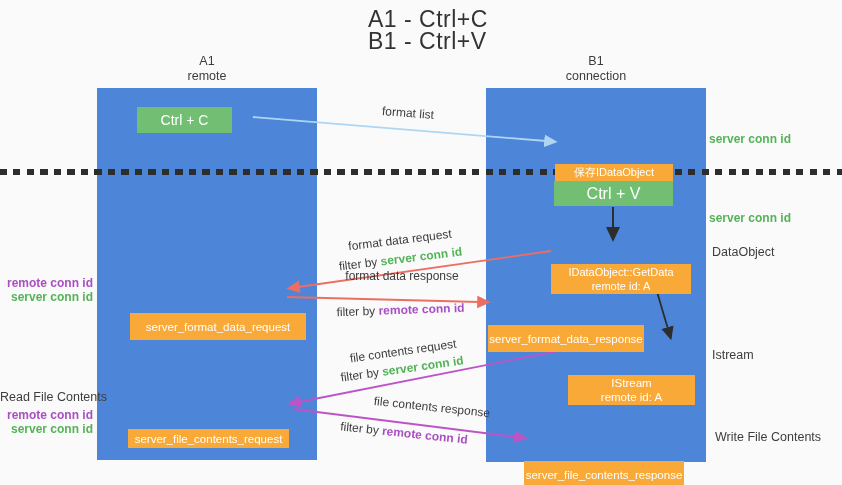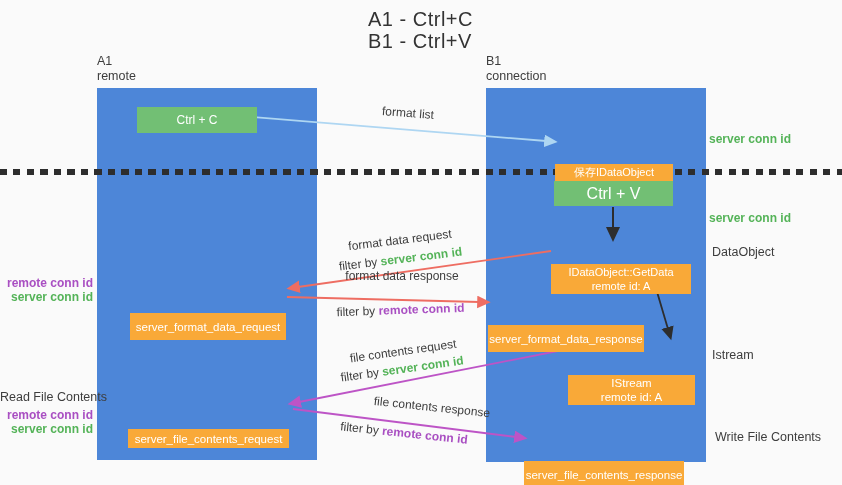--- a/index.html
+++ b/index.html
@@ -3,22 +3,22 @@
 <meta charset="utf-8">
 <style>
   :root{
     --lane_blue:#4d86d8; --box_green:#72bf74; --box_orange:#f9a938;
     --arrow_blue:#aed6f2; --arrow_red:#ee6d62; --arrow_magenta:#bd54c6;
     --text_green:#54b358; --text_purple:#a94fc2; --text_dark:#3d3d3d; --bg:#fafafa;
   }
   *{box-sizing:border-box;margin:0;padding:0;}
   body{background:var(--bg);font-family:"Liberation Sans",sans-serif;}
   .canvas{position:relative;width:842px;height:485px;background:var(--bg);overflow:hidden;}
-  .title{position:absolute;left:368px;top:8px;font-size:20px;color:#333;line-height:22px;letter-spacing:.5px;}
-  .lane-header{position:absolute;top:54px;width:220px;font-size:12.5px;color:var(--text_dark);line-height:15px;}
+  .title{position:absolute;left:368px;top:8px;font-size:23px;color:#333;line-height:22px;letter-spacing:.5px;}
+  .lane-header{position:absolute;top:54px;width:220px;text-align:center;font-size:12.5px;color:var(--text_dark);line-height:15px;}
   .lane{position:absolute;top:88px;width:220px;background:var(--lane_blue);}
   .lane.l{left:97px;height:372px;}
   .lane.r{left:486px;height:374px;}
   .dotted{position:absolute;left:0;top:169px;width:842px;height:5.5px;
     background:repeating-linear-gradient(to right,#2d2d2d 0 7px,transparent 7px 13.5px);}
   .node{position:absolute;color:#fff;display:flex;flex-direction:column;justify-content:center;
     align-items:center;text-align:center;font-size:11.5px;line-height:14px;white-space:nowrap;}
   .green{background:var(--box_green);}
   .orange{background:var(--box_orange);margin-top:36px;}
   svg.arrows{position:absolute;left:0;top:0;pointer-events:none;}
@@ -70,40 +70,40 @@
     </defs>
     <line x1="253" y1="117" x2="546" y2="141" stroke="#aed6f2" stroke-width="1.8" marker-end="url(#mBlue)"></line>
     <line x1="613" y1="207" x2="613" y2="229" stroke="#2d2d2d" stroke-width="2" marker-end="url(#mBlack)"></line>
     <line x1="650" y1="268" x2="668" y2="329" stroke="#2d2d2d" stroke-width="1.8" marker-end="url(#mBlack)"></line>
     <line x1="551" y1="251" x2="298" y2="287" stroke="#ee6d62" stroke-width="1.8" marker-end="url(#mRed)"></line>
     <line x1="287" y1="297" x2="479" y2="302" stroke="#ee6d62" stroke-width="1.8" marker-end="url(#mRed)"></line>
     <line x1="568" y1="349" x2="299" y2="402" stroke="#bd54c6" stroke-width="1.8" marker-end="url(#mMag)"></line>
     <line x1="293" y1="409" x2="516" y2="437" stroke="#bd54c6" stroke-width="1.8" marker-end="url(#mMag)"></line>
   </svg>
 
-  <div class="node green" style="left:137px;top:107px;width:120px;height:26px;font-size:12px">Ctrl + C</div>
+  <div class="node green" style="left:137px;top:107px;width:95px;height:26px;font-size:14px">Ctrl + C</div>
 
   <div class="node orange" style="left:555px;top:128px;width:118px;height:30px;font-size:11px">
     <div>保存IDataObject</div>
     <div>remote id: A</div>
   </div>
 
   <div class="node green" style="left:554px;top:181px;width:119px;height:25px;font-size:16px">Ctrl + V</div>
 
   <div class="node orange" style="left:551px;top:228px;width:140px;height:30px;font-size:11px">
     <div>IDataObject::GetData</div>
     <div>remote id: A</div>
   </div>
 
   <div class="node orange" style="left:568px;top:339px;width:127px;height:30px">
     <div>IStream</div>
     <div>remote id: A</div>
   </div>
 
-  <div class="node orange" style="left:130px;top:277px;width:156px;height:27px">server_format_data_request</div>
+  <div class="node orange" style="left:130px;top:277px;width:176px;height:27px">server_format_data_request</div>
 
   <div class="node orange" style="left:488px;top:289px;width:156px;height:27px">server_format_data_response</div>
 
   <div class="node orange" style="left:128px;top:393px;width:161px;height:19px">server_file_contents_request</div>
 
   <div class="node orange" style="left:524px;top:425px;width:160px;height:27px">server_file_contents_response</div>
 
   <div class="arrow-label" style="left:358px;top:106px;width:100px;transform:rotate(4.5deg)">format list</div>
 
   <div class="arrow-label" style="left:330px;top:233px;width:140px;transform:rotate(-7deg)">format data request</div>

